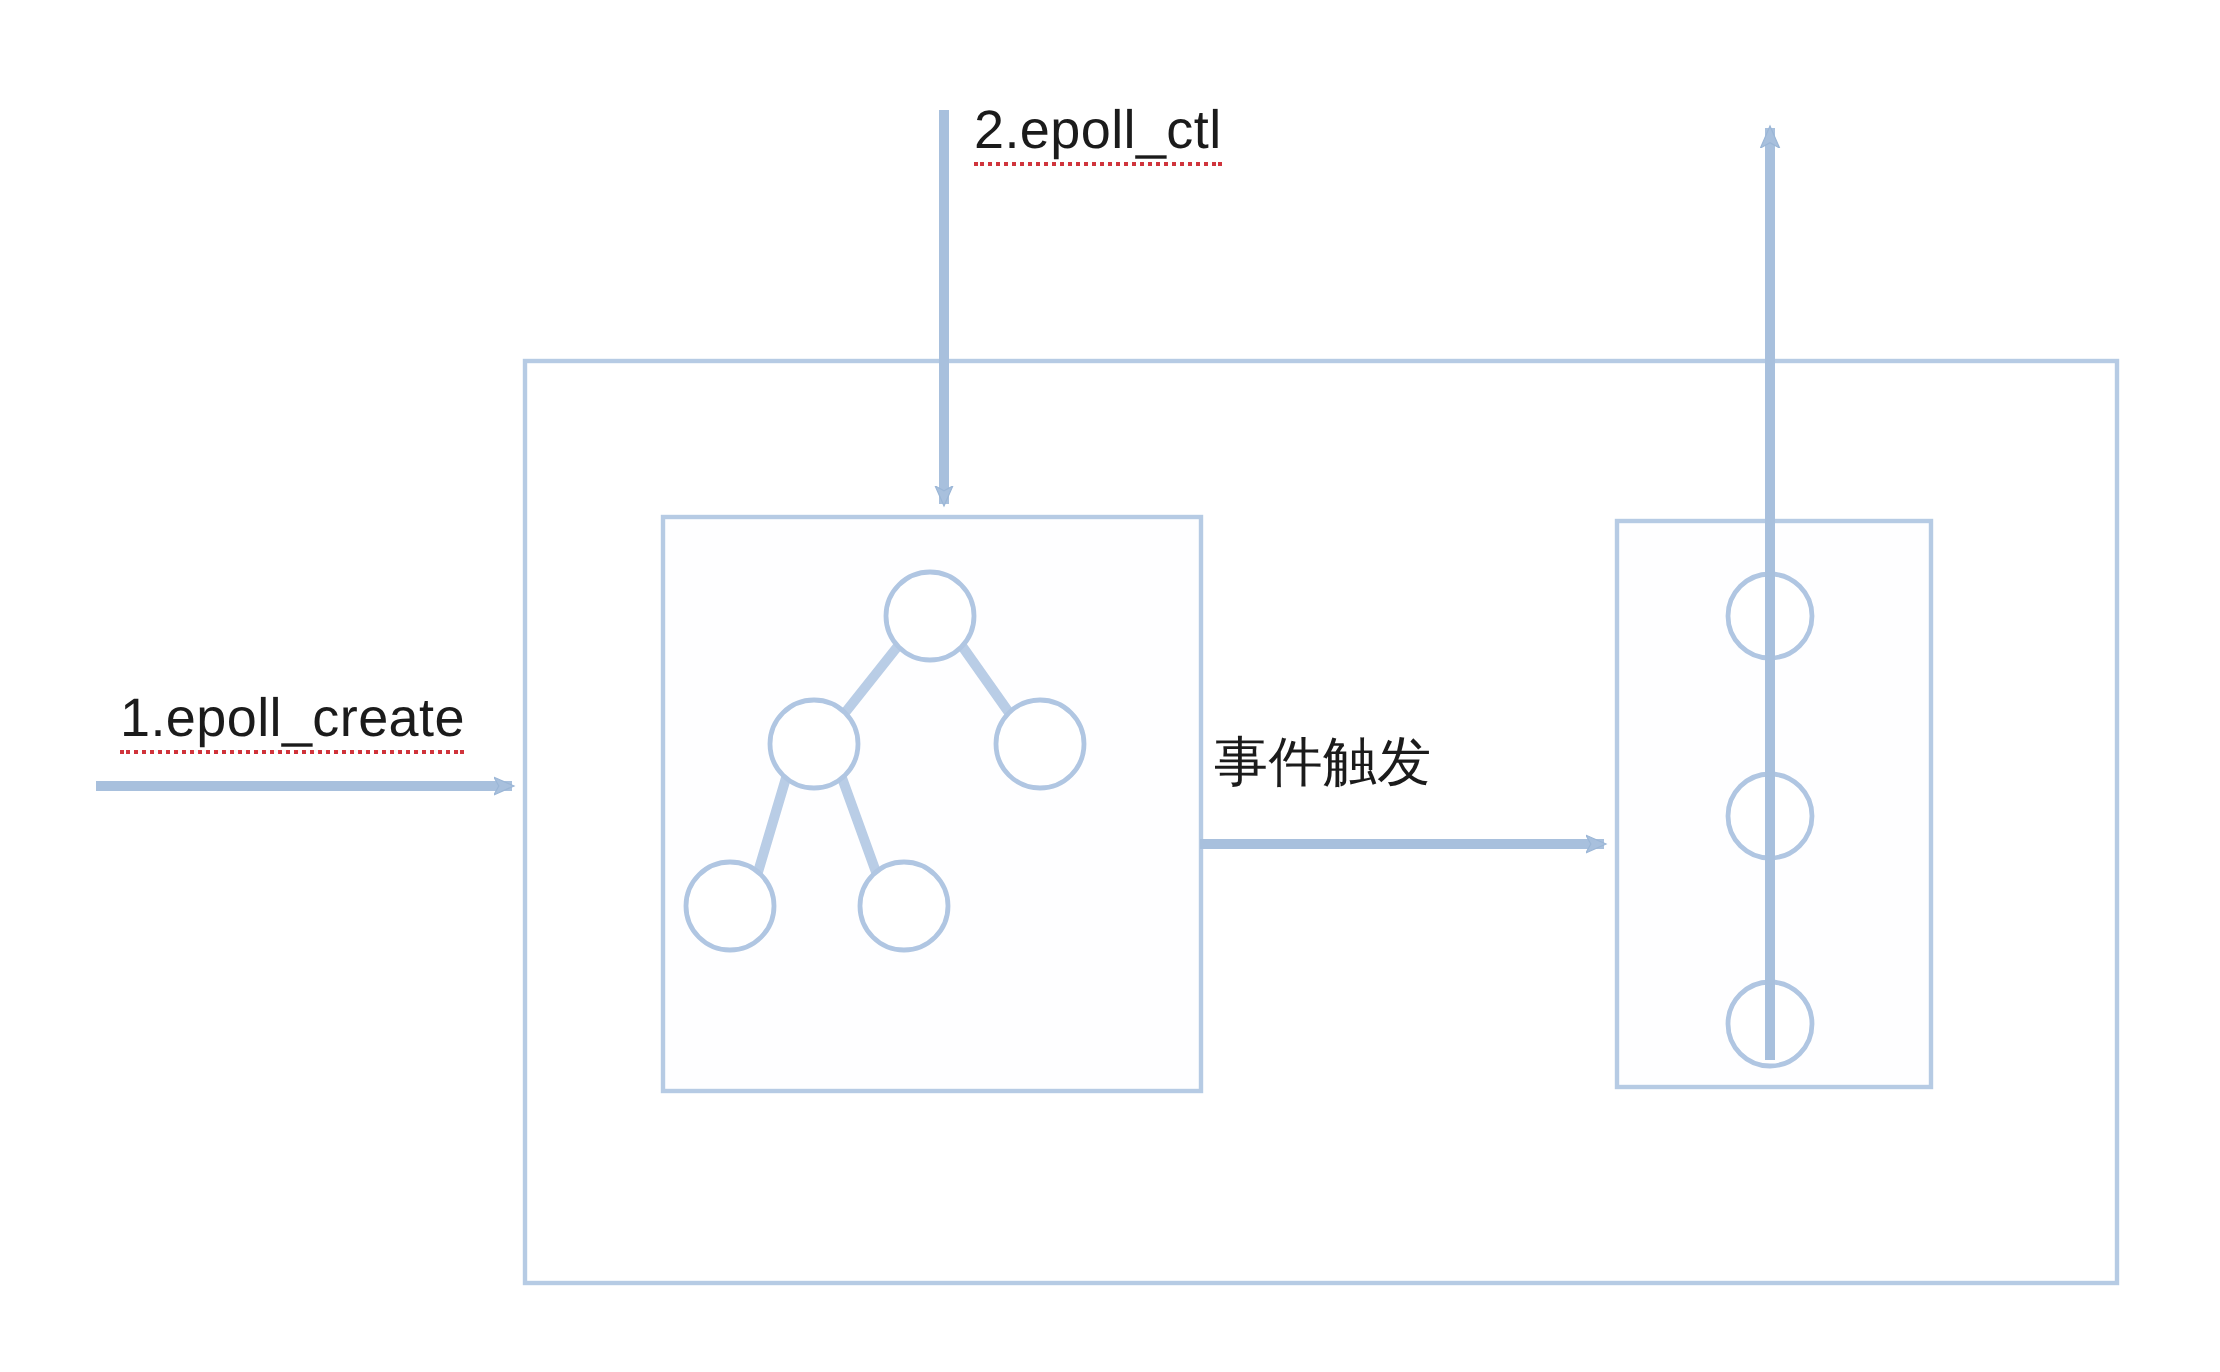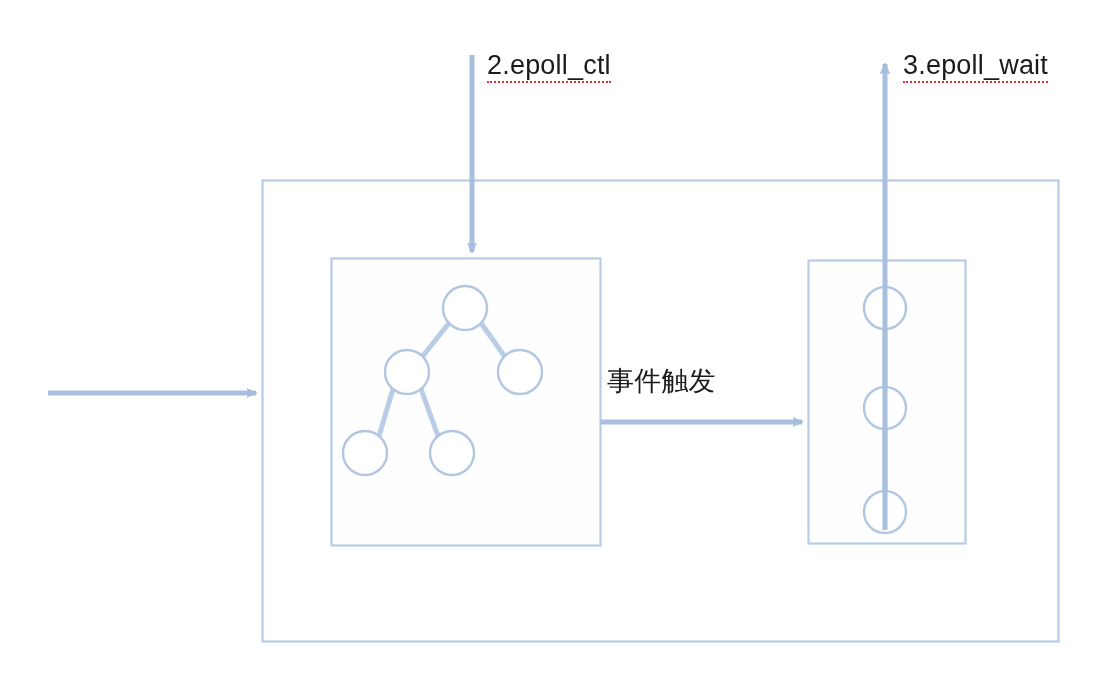--- a/index.html
+++ b/index.html
@@ -102,26 +102,26 @@
 
     <line x1="48" y1="393" x2="256" y2="393" stroke="#a8c0dd" stroke-width="5" marker-end="url(#ah-right)"></line>
 
     <line x1="472" y1="55" x2="472" y2="252" stroke="#a8c0dd" stroke-width="5" marker-end="url(#ah-down)"></line>
 
     <line x1="600" y1="422" x2="802" y2="422" stroke="#a8c0dd" stroke-width="5" marker-end="url(#ah-right)"></line>
 
     <line x1="885" y1="530" x2="885" y2="64" stroke="#a8c0dd" stroke-width="5" marker-end="url(#ah-up)"></line>
   </svg>
 
+  <div class="label label-latin lbl-create">
+    <span class="spell">1.epoll_create</span>
+  </div>
 
   <div class="label label-latin lbl-ctl">
     <span class="spell">2.epoll_ctl</span>
   </div>
 
-  <div class="label label-latin lbl-wait">
-    <span class="spell">3.epoll_wait</span>
-  </div>
 
   <div class="label label-cjk lbl-event">
     <span>事件触发</span>
   </div>
 
 </div>
 
 </body></html>

